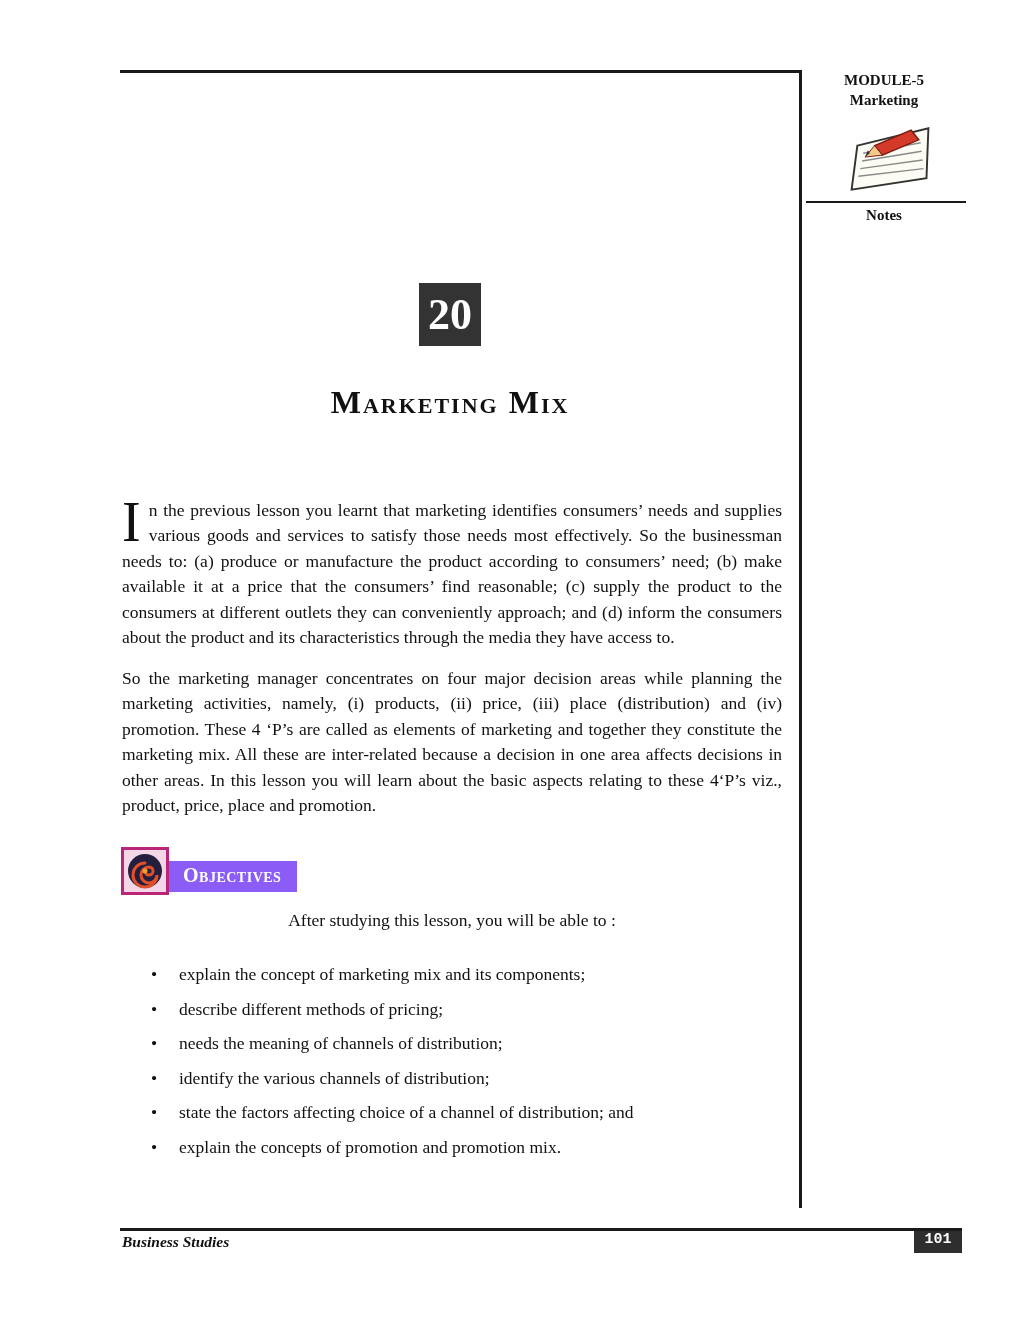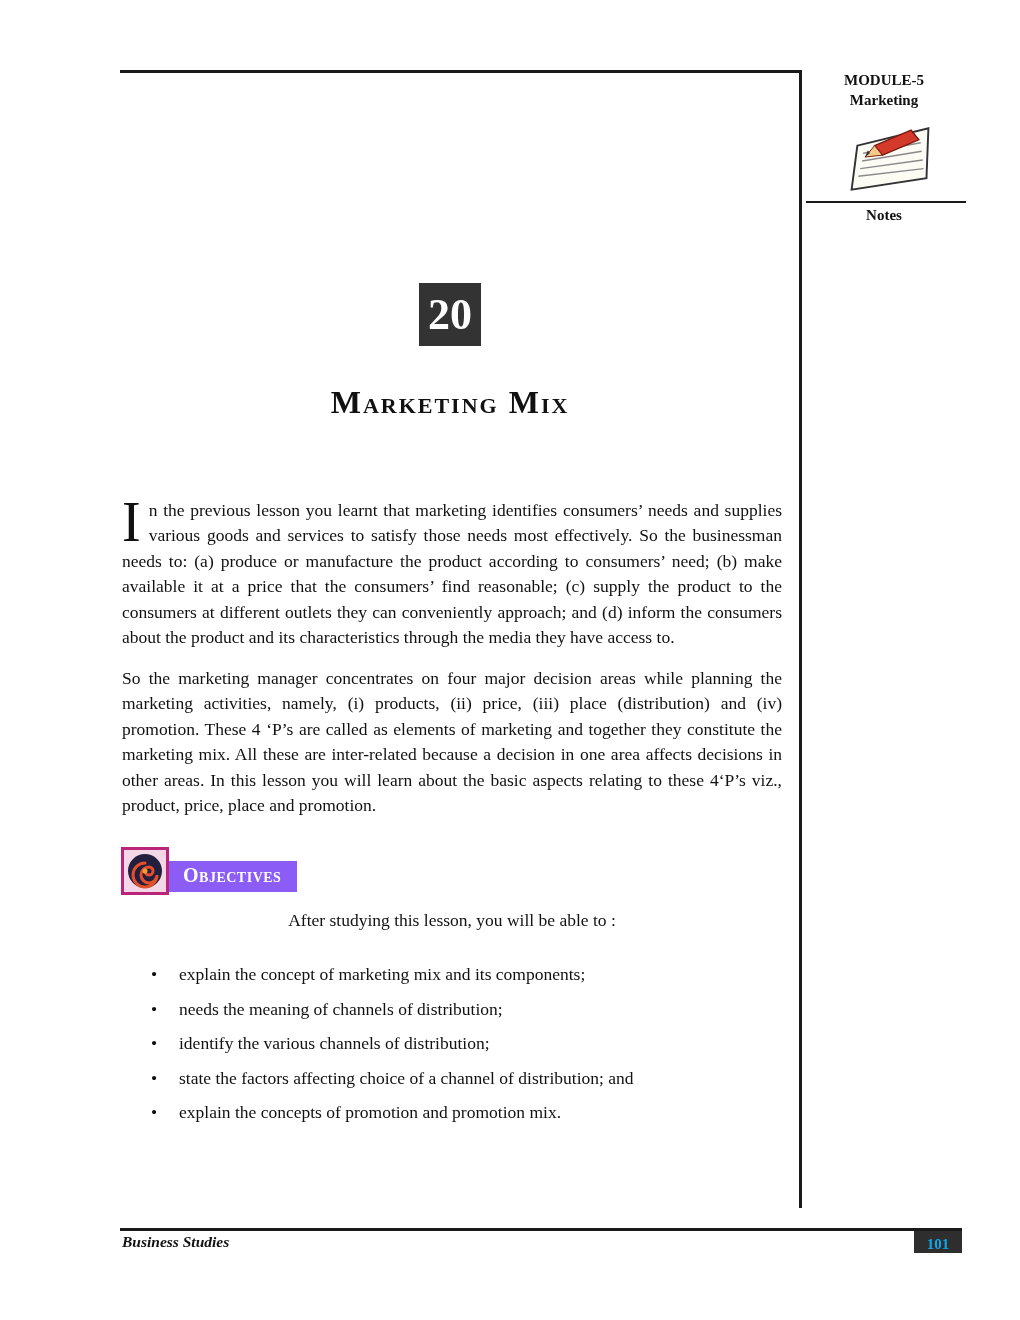--- a/index.html
+++ b/index.html
@@ -86,23 +86,23 @@
     position: absolute; left: 2px; top: 0;
     font-size: 17.5px;
   }
 
   .footer-book {
     position: absolute; left: 122px; top: 1233px;
     font-size: 15.5px; font-weight: bold; font-style: italic;
   }
   .footer-page-box {
     position: absolute; left: 914px; top: 1231px; width: 48px; height: 22px;
-    background: #2e2e2e; color: #0ea5e9;
-    display: flex; align-items: flex-end; justify-content: center;
-    font-size: 15px; font-weight: bold;
+    background: #2e2e2e; color: #ffffff;
+    display: flex; align-items: flex-start; justify-content: center;
+    font-size: 15px; font-weight: bold; font-family: Liberation Mono, monospace;
   }
 </style>
 </head>
 <body>
 
 <div class="page">
 
   <div class="rule top-rule"></div>
   <div class="rule vert-rule"></div>
 
@@ -142,20 +142,21 @@
       <circle cx="24" cy="24" r="2.5" fill="#f0a030"></circle>
     </svg>
   </div>
 
   <div class="obj-label-box">Objectives</div>
 
   <p class="obj-lead">After studying this lesson, you will be able to :</p>
 
   <ul class="obj-list">
     <li>explain the concept of marketing mix and its components;</li>
+    <li>describe different methods of pricing;</li>
     <li>needs the meaning of channels of distribution;</li>
     <li>identify the various channels of distribution;</li>
     <li>state the factors affecting choice of a channel of distribution; and</li>
     <li>explain the concepts of promotion and promotion mix.</li>
   </ul>
 
   <div class="rule footer-rule"></div>
   <div class="footer-book">Business Studies</div>
   <div class="footer-page-box">
     <span>101</span>

